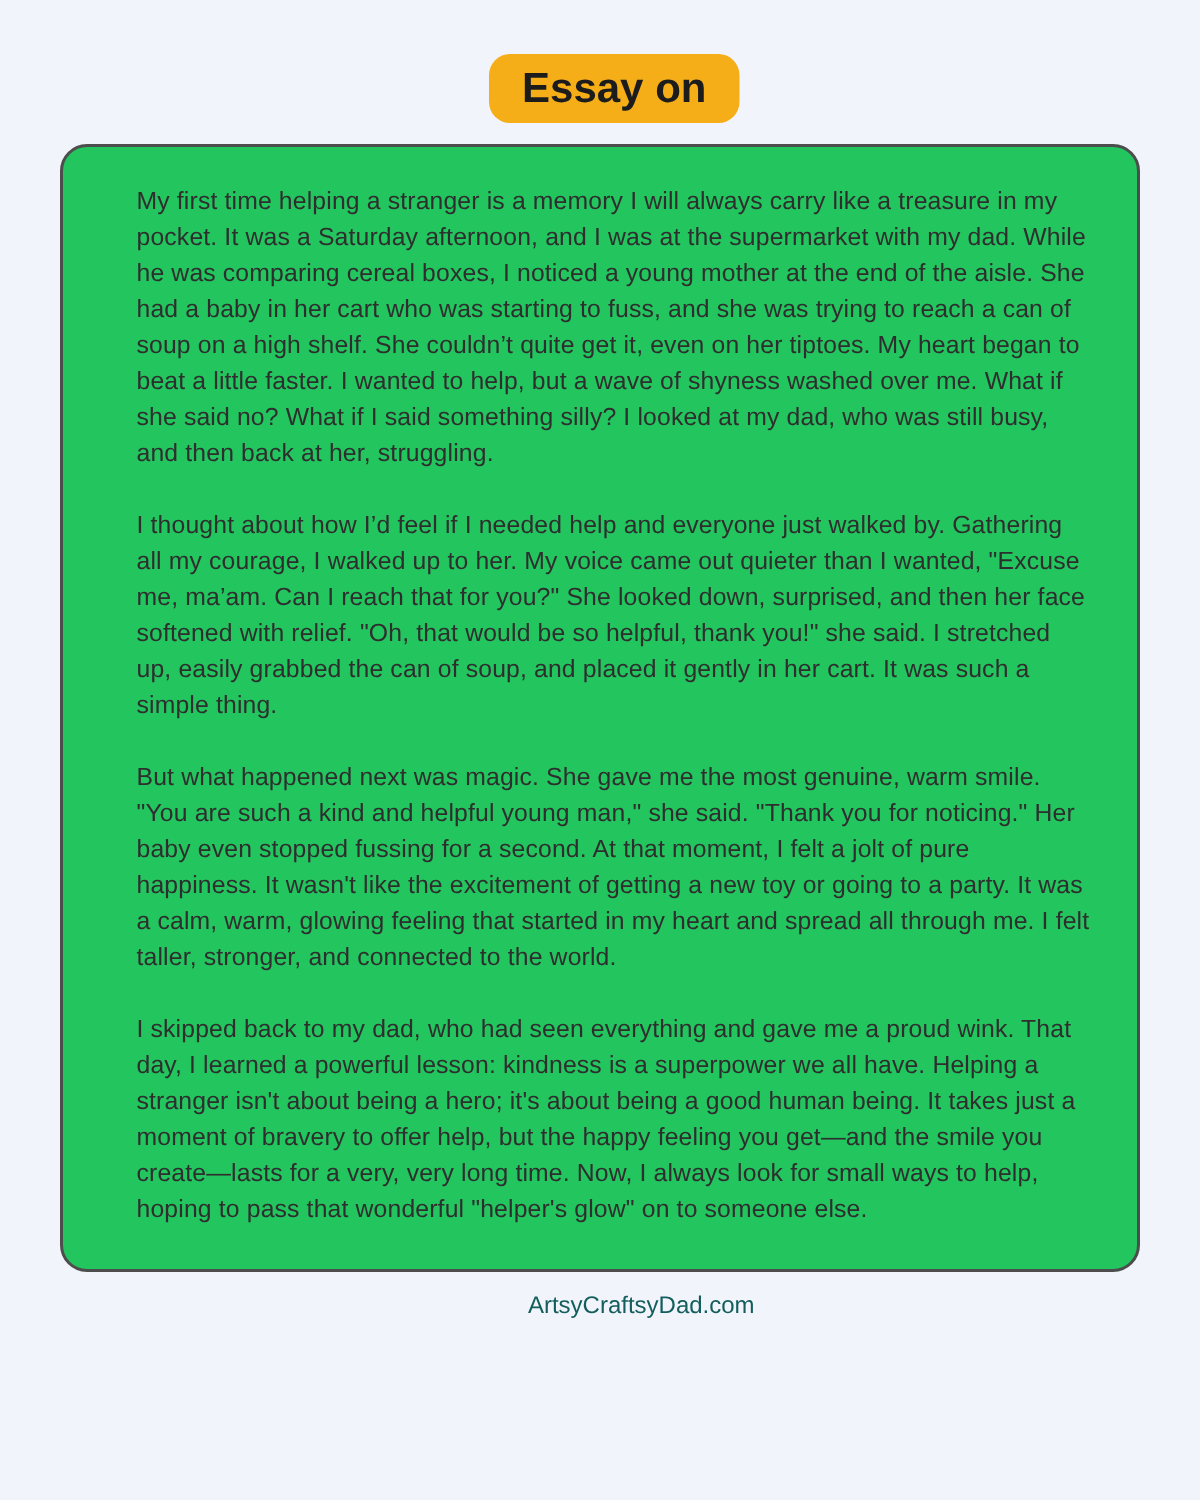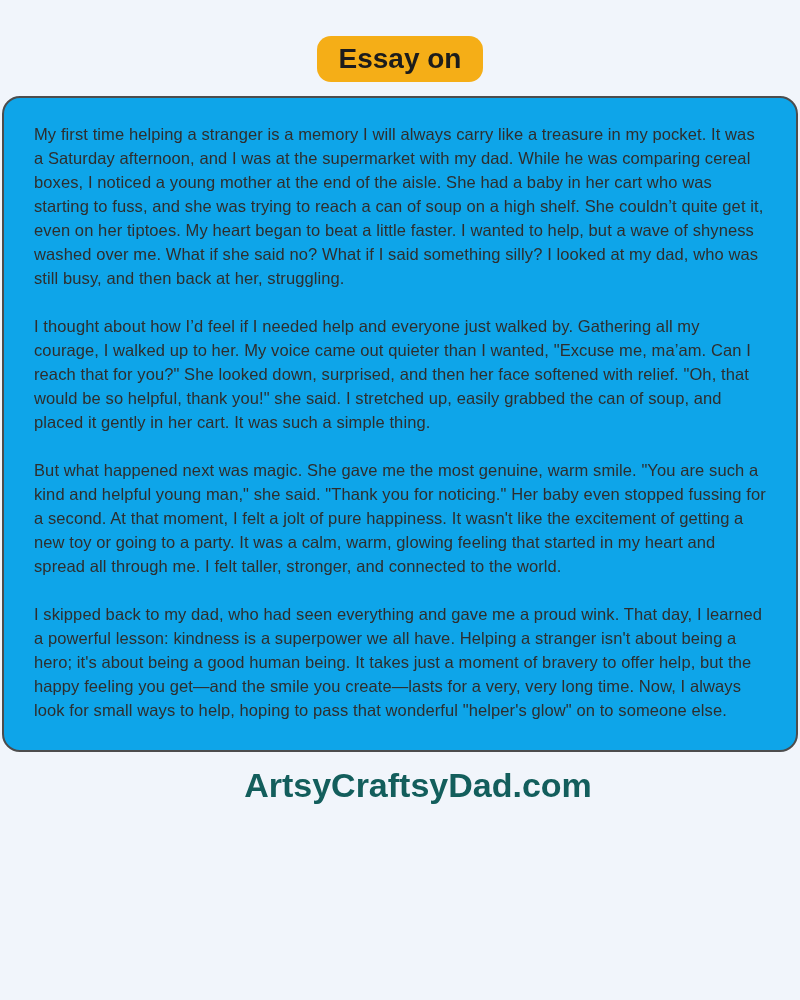--- a/index.html
+++ b/index.html
@@ -3,21 +3,21 @@
 <meta charset="utf-8">
 <style>
   :root{
     --bg: #F1F5FB;
     --accent: #F5AE17;
     --ink: #1C1C1C;
     --body-ink: #2E2E2E;
     --border: #4D4D4D;
     --footer: #135E5C;
   }
-  *{ box-sizing: border-box; }
+  *{ box-sizing: border-box; padding-left: 19px; }
   html,body{ margin:0; padding:0; }
   body{
     width:800px; height:1000px; overflow:hidden;
     background: var(--bg);
     font-family: "Liberation Sans", sans-serif;
   }
   .title-wrap{
     padding-top:36px;
     text-align:center;
     line-height:1;
@@ -33,40 +33,40 @@
   }
   .title-line.first{
     position:relative;
     z-index:1;
     margin-bottom:-8px;
   }
   .title-line.second{
     padding:9px 24px;
   }
   .essay-box{
-    width:796px;
+    width:720px;
     margin:22px auto 0;
-    background:#0ea5e9;
+    background:#22c55e;
     border:2px solid var(--border);
     border-radius:18px;
     padding:24px 30px;
   }
   .essay-box p{
     margin:0 0 24px;
     font-size:16.5px;
     line-height:24px;
     color: var(--body-ink);
     letter-spacing:0.1px;
   }
   .essay-box p:last-child{ margin-bottom:4px; }
   .footer{
     text-align:center;
     margin-top:14px;
-    font-size:34px;
-    font-weight:700;
+    font-size:16px;
+    font-weight:400;
     color: var(--footer);
     margin-left: 36px;
   }
 </style>
 </head>
 <body>
 
 <div class="title-wrap">
   <span class="title-line first">Essay on</span>
   <br>

